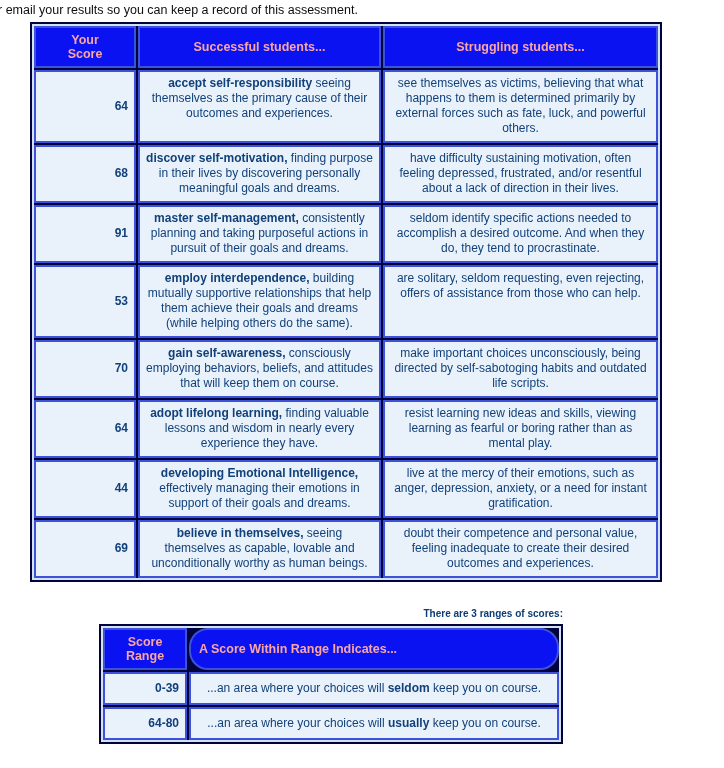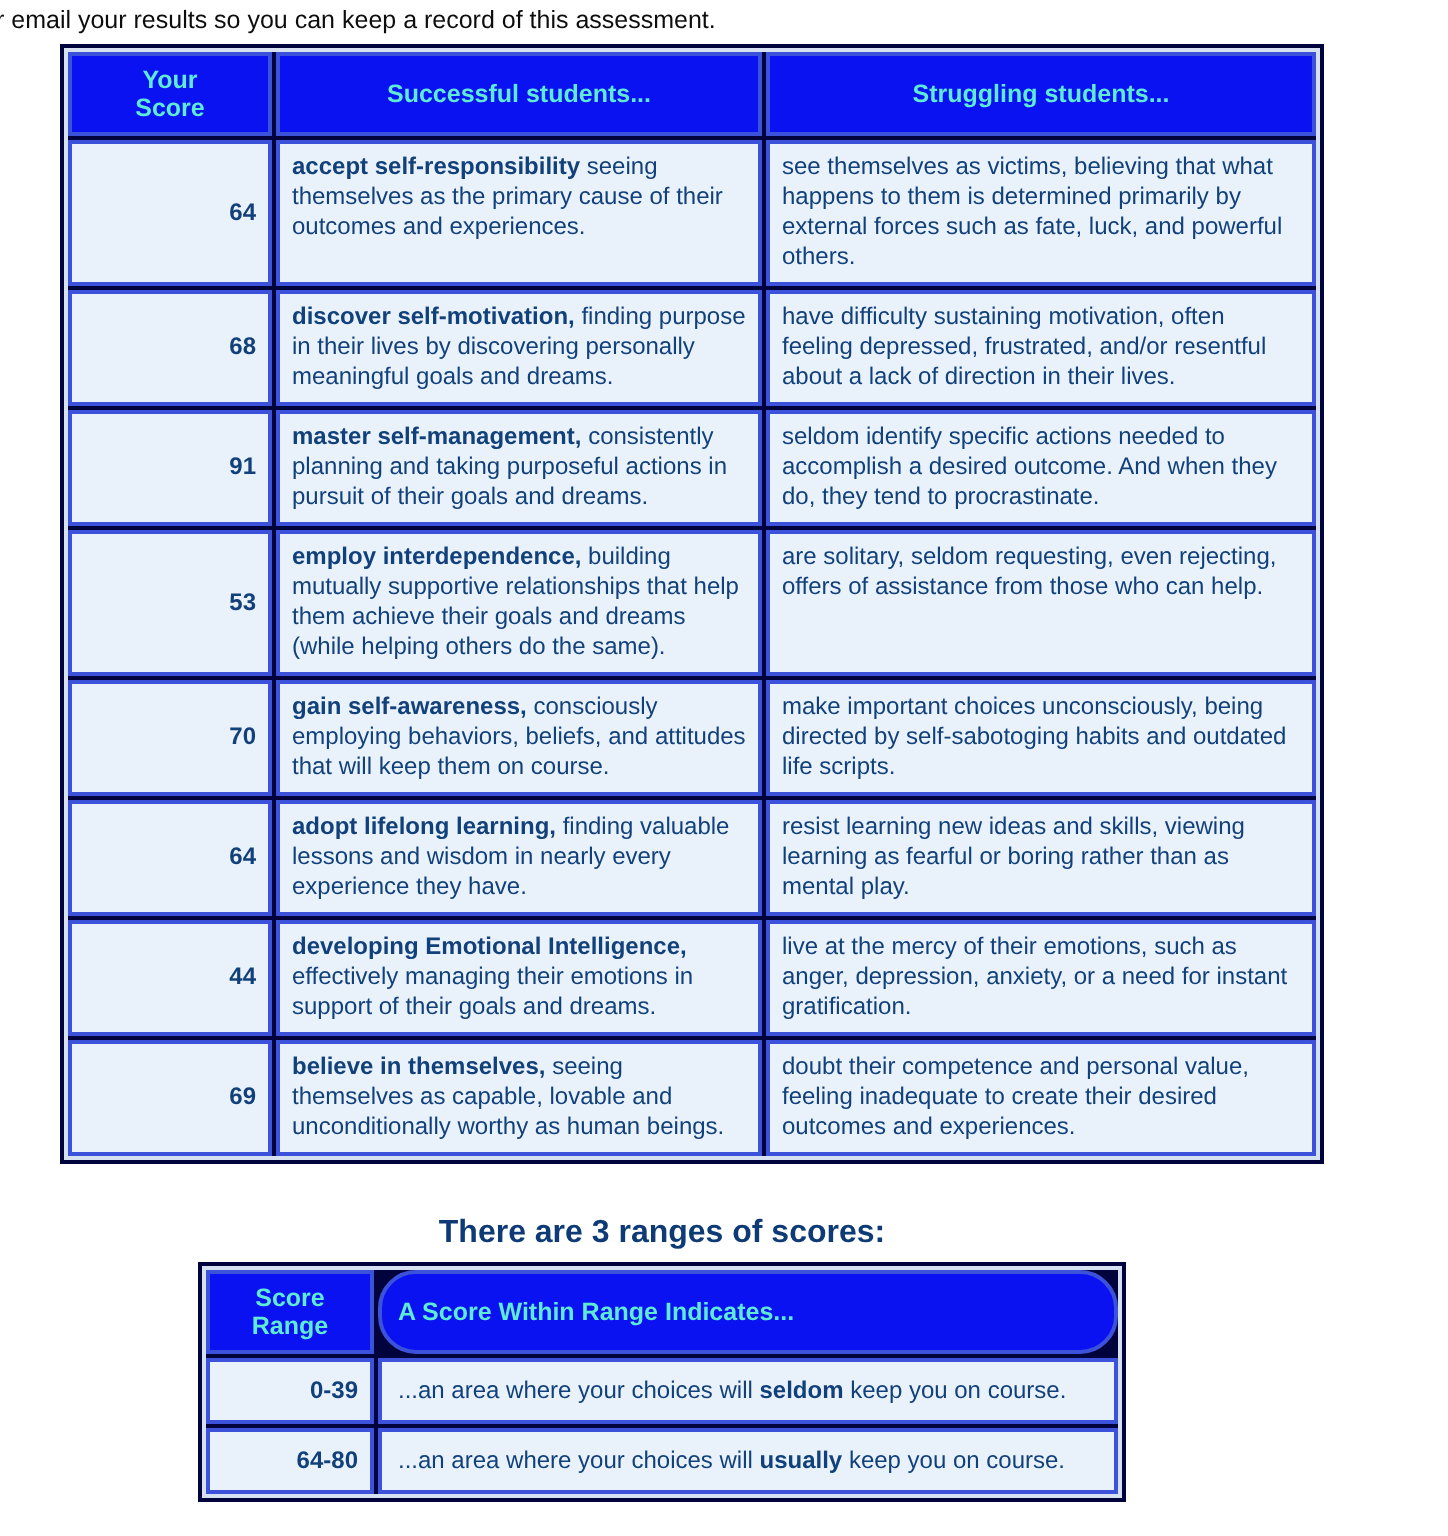--- a/index.html
+++ b/index.html
@@ -22,36 +22,36 @@
   
   table.assess {
     border-collapse: separate;
     border-spacing: 2px;
     background: #01033c;
     border: 2px solid #01033c;
     box-shadow: inset 2px 2px 0 #d5e1f1, inset -2px -2px 0 #d5e1f1;
   }
   table.assess th {
     background: #0a12f1;
-    color: #5eead4;
+    color: #fca5a5;
     font-size: 12.5px;
     font-weight: bold;
     text-align: center;
     padding: 5px 20px;
     border: 2px solid #3c52da;
   }
   table.assess td {
     background: #e9f2fb;
     color: #11407a;
     font-size: 12px;
     line-height: 15px;
     padding: 4px 6px 5px 6px;
     border: 2px solid #3c52da;
     vertical-align: top;
-    text-align: left;
+    text-align: center;
   }
   
   table.main-table {
     width: 632px;
     margin: 0 0 0 30px;
     table-layout: fixed;
   }
   table.main-table col.c-score { width: 102px; }
   table.main-table col.c-succ  { width: 243px; }
   table.main-table td.score-cell {
@@ -59,22 +59,22 @@
     vertical-align: middle;
     font-weight: bold;
   }
   table.main-table b { font-weight: bold; }
   
   .ranges-wrap {
     width: 464px;
     margin: 26px 0 0 99px;
   }
   .section-heading {
-    text-align: center;
-    font-size: 16px;
+    text-align: right;
+    font-size: 10px;
     font-weight: bold;
     color: #0e3b76;
     margin: 0 0 5px 0;
   }
   table.ranges-table {
     width: 464px;
     table-layout: fixed;
   }
   table.ranges-table col.c-range { width: 84px; }
   table.ranges-table th.range-desc-header { text-align: left; padding-left: 8px; border-radius: 19px; }

